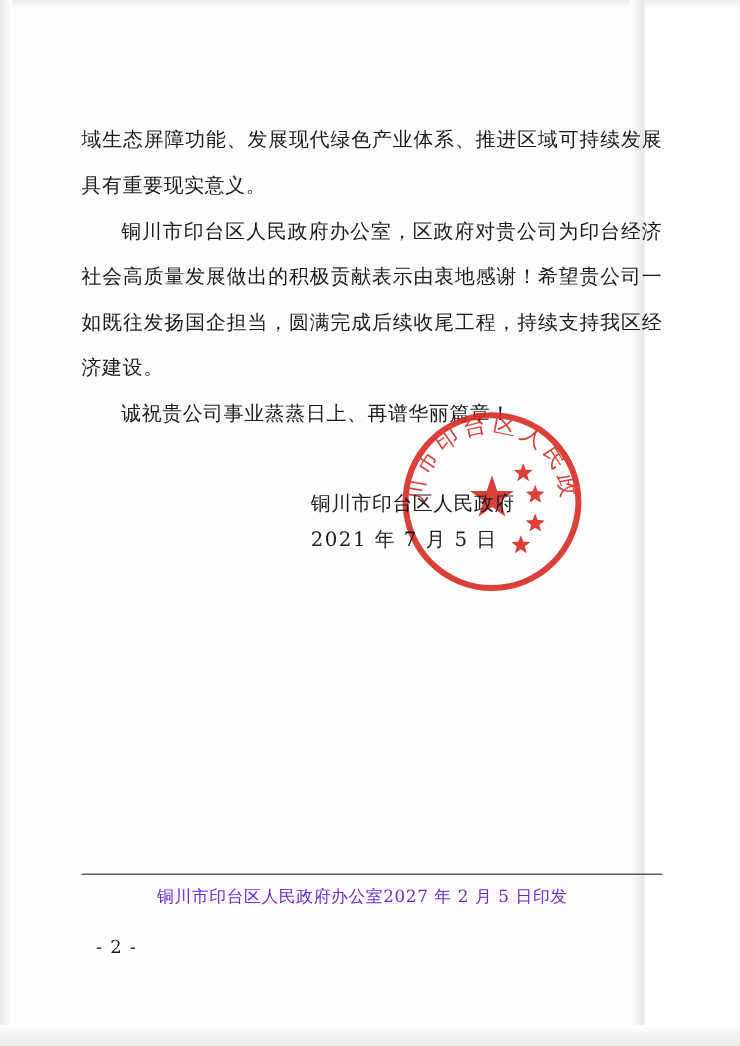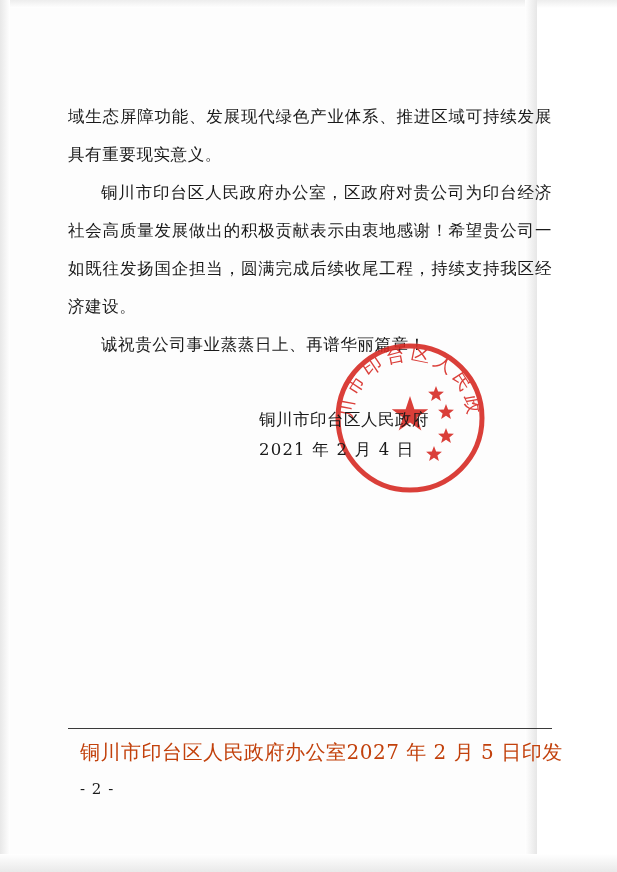--- a/index.html
+++ b/index.html
@@ -108,25 +108,25 @@
     top: 728px;
     width: 484px;
   }
   .footer-rule {
     border: 0;
     border-top: 1px solid #3a3a3a;
     margin: 0 0 10px 0;
   }
   .footer-row {
     display: flex;
-    justify-content: space-between;
+    justify-content: center;
     align-items: baseline;
-    font-size: 20px;
+    font-size: 14px;
     letter-spacing: 0.5px;
-    color: #c2410c;
+    color: #6d28d9;
   }
   .footer-left { white-space: nowrap; padding-left: 12px;}
   .footer-right { white-space: nowrap; padding-right: 28px;}
   .page-number {
     position: absolute;
     left: 80px;
     top: 780px;
     font-size: 15px;
     letter-spacing: 1px;
     color: #1a1a1a;
@@ -160,21 +160,21 @@
       </g>
       <path id="sealArc" d="M 22,80 A 58,58 0 1 1 138,80" fill="none"></path>
       <text font-family="DejaVu Serif, Liberation Serif, serif" font-size="19" fill="#d6251f" letter-spacing="4">
         <textPath href="#sealArc" startOffset="50%" text-anchor="middle">铜川市印台区人民政府</textPath>
       </text>
     </svg>
   </div>
 
   <div class="sign-block">
     <div class="sign-line">铜川市印台区人民政府</div>
-    <div class="sign-date">2021 年 2 月 4 日</div>
+    <div class="sign-date">2021 年 7 月 5 日</div>
   </div>
 
   <div class="footer">
     <hr class="footer-rule">
     <div class="footer-row">
       <span class="footer-left">铜川市印台区人民政府办公室</span>
       <span class="footer-right">2027 年 2 月 5 日印发</span>
     </div>
   </div>
 

